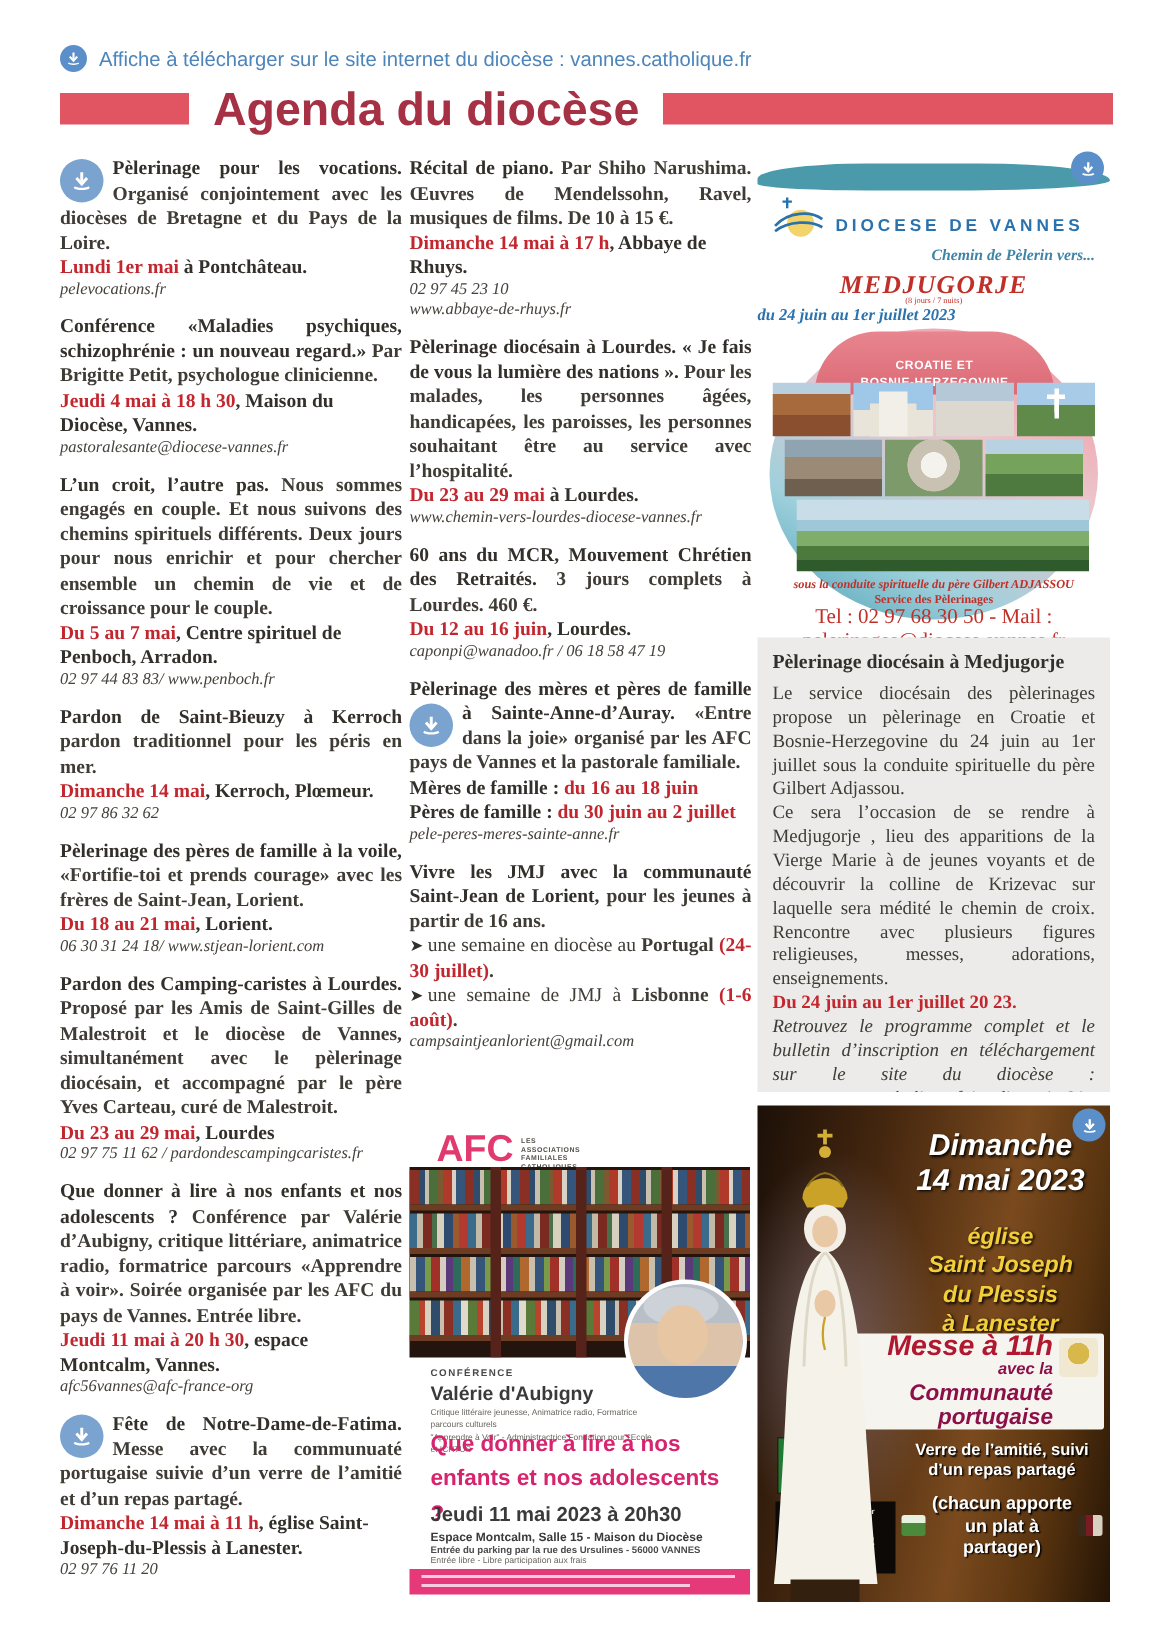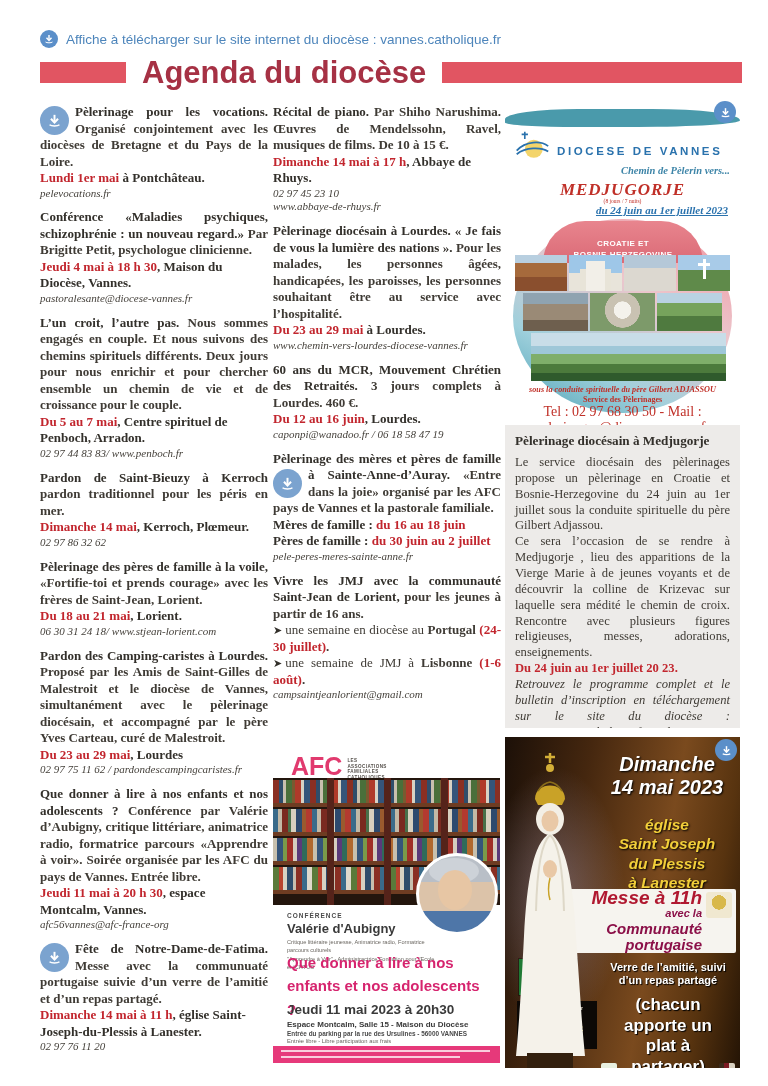--- a/index.html
+++ b/index.html
@@ -77,22 +77,22 @@
            display:flex;align-items:center;justify-content:center;}
   .medj-dl svg{width:13px;height:13px;}
   .medj-logo{position:absolute;left:8px;top:26px;width:38px;height:36px;}
   .medj-org{position:absolute;left:52px;top:42px;font-family:"Liberation Sans",sans-serif;font-size:11.5px;
             color:#2a72ad;letter-spacing:2.6px;font-weight:bold;white-space:nowrap;}
   .medj-tagline{position:absolute;left:0;right:10px;top:62px;text-align:right;font-style:italic;font-weight:bold;
                 color:#3e85a8;font-size:10.5px;}
   .medj-dest{position:absolute;left:0;right:0;top:77px;text-align:center;font-style:italic;font-weight:bold;
              color:#c03028;font-size:17px;letter-spacing:1px;}
   .medj-dur{position:absolute;left:0;right:0;top:95px;text-align:center;color:#c03028;font-size:5.5px;}
-  .medj-dates{position:absolute;left:0;right:12px;top:101px;text-align:right;font-style:italic;font-weight:bold;
-              color:#2a72ad;font-size:11px;text-decoration:underline;}
+  .medj-dates{position:absolute;left:0;right:12px;top:101px;text-align:left;font-style:italic;font-weight:bold;
+              color:#2a72ad;font-size:11px;}
   .medj-circle{position:absolute;left:8px;top:116px;width:219px;height:194px;border-radius:50%;
                background:linear-gradient(210deg,#ef9aa4 8%,#ecc6cc 38%,#9fd0dc 72%,#57a7ba 96%);}
   .medj-arc{position:absolute;left:38px;top:118px;width:160px;height:42px;border-radius:90px 90px 0 0;
             background:linear-gradient(180deg,#e8858e,#db6a76);display:flex;align-items:flex-end;justify-content:center;}
   .medj-arc span{font-family:"Liberation Sans",sans-serif;font-weight:bold;color:#fff;font-size:8px;
                  text-align:center;line-height:1.4;padding-bottom:3px;letter-spacing:.4px;margin-top:17px;}
   .strip{position:absolute;display:flex;overflow:hidden;}
   .strip>div{flex:1;}
   .r1{left:10px;right:10px;top:152px;height:36px;gap:2px;}
   .t-roofs{background:linear-gradient(180deg,#b8cfe0 0 22%,#a66a3c 22% 60%,#8a4f2e 60%);}
@@ -152,22 +152,22 @@
   .flag .em{position:absolute;left:-9px;top:9px;width:18px;height:18px;border-radius:50%;
             background:radial-gradient(circle,#fff 0 30%,#d8b center,#e8c23a 31% 100%);border:2px solid #e8c23a;box-sizing:border-box;}
   .fat-box{position:absolute;left:12px;top:264px;width:80px;height:48px;background:#0c0906;color:#fff;
            text-align:center;padding-top:4px;box-sizing:border-box;line-height:1.5;}
   .fb1{font-size:5.2px;font-weight:bold;color:#e8e0d0;}
   .fb2{font-size:7px;font-weight:bold;}
   .fb3{font-size:6px;color:#e8d44a;text-decoration:underline;}
   .fat-right{position:absolute;left:96px;top:224px;width:134px;text-align:center;color:#fff;}
   .fr1{font-weight:bold;font-size:11px;line-height:1.2;text-shadow:1px 1px 1px #000;}
   .fr2{font-weight:bold;font-size:11.5px;line-height:1.2;margin-top:8px;color:#f5ead0;text-shadow:1px 1px 1px #000;}
-  .fr3{font-weight:bold;font-size:17px;line-height:1.2;margin-top:8px;text-shadow:1px 1px 1px #000;
-       display:flex;align-items:flex-end;gap:3px;justify-content:center;}
+  .fr3{font-weight:bold;font-size:12px;line-height:1.2;margin-top:8px;text-shadow:1px 1px 1px #000;
+       display:flex;align-items:center;gap:3px;justify-content:center;}
   .mini-ic{width:16px;height:14px;flex:0 0 auto;border-radius:2px;}
   .ic-food{background:linear-gradient(180deg,#e8f0e0 40%,#4a8a3a 40%);}
   .ic-wine{background:linear-gradient(90deg,#3a2a1a 30%,#7a1a22 30% 60%,#d8d0c0 60%);}
   .statue{position:absolute;left:0;top:14px;width:95px;height:317px;z-index:2;}
 </style>
 </head>
 <body>
 
 <div class="topbar">
   <span class="dl-badge">

